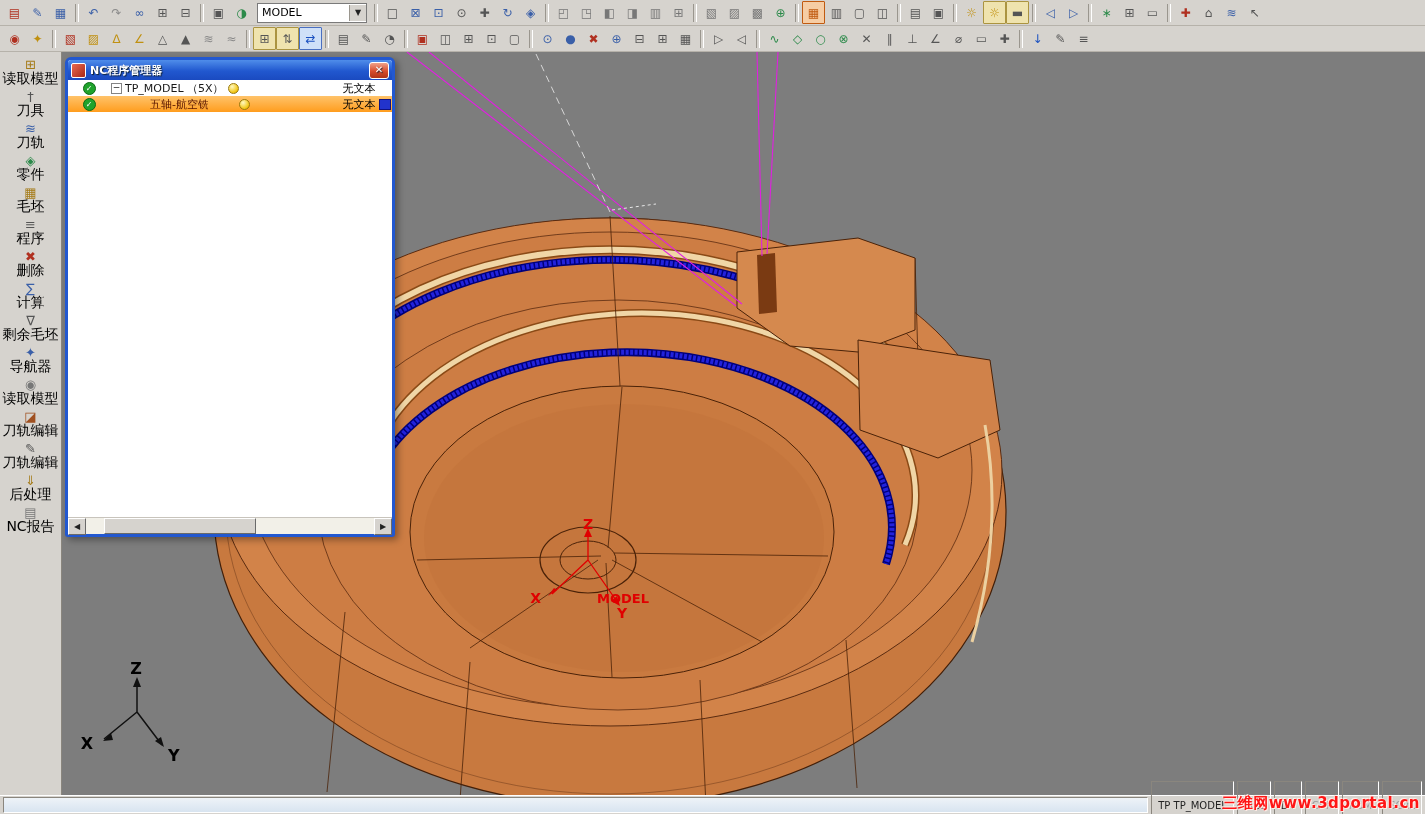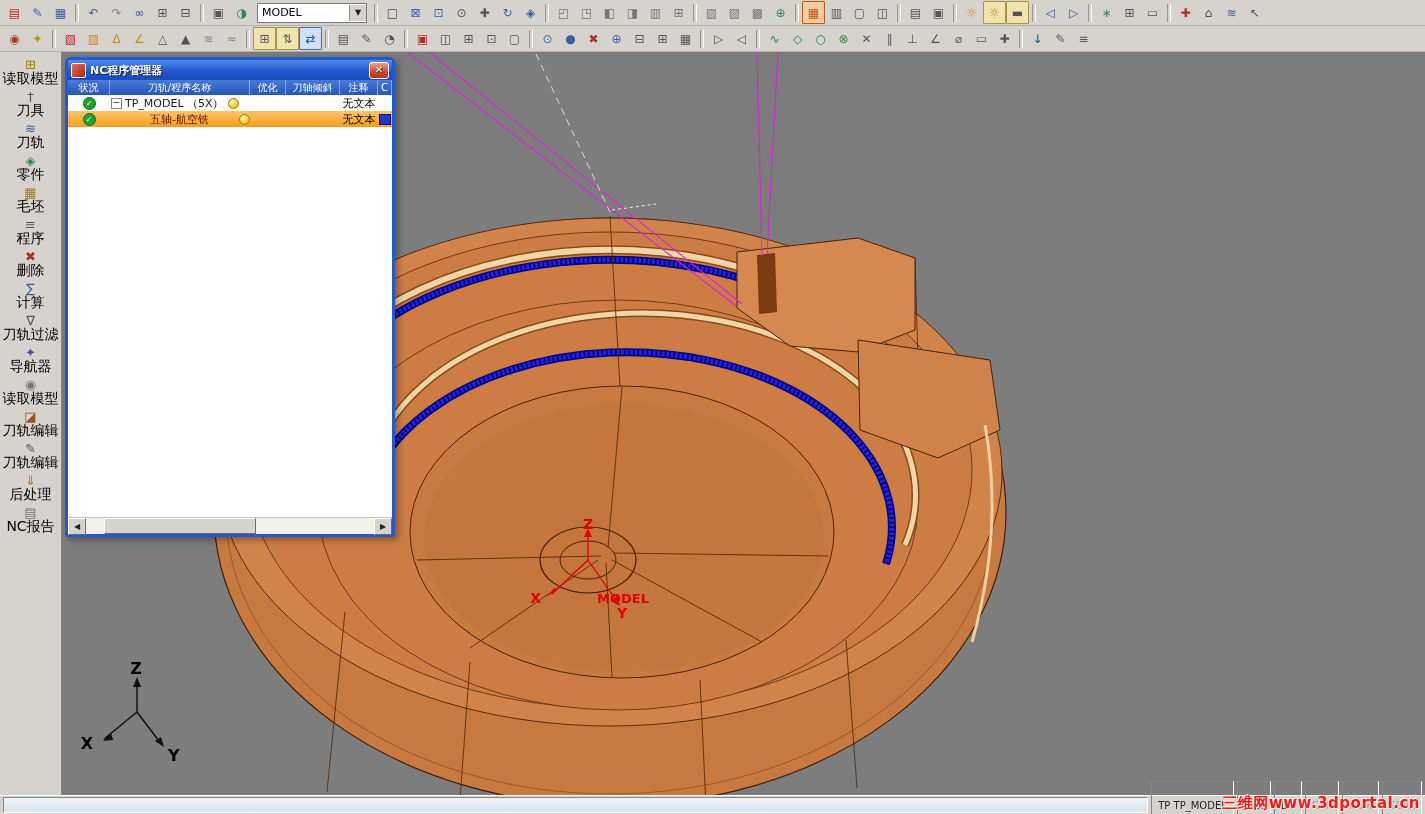--- a/index.html
+++ b/index.html
@@ -412,21 +412,21 @@
     <div class="sb-item">
       <span class="ic" style="color: rgb(176, 48, 32);">✖</span>
       <span class="lb">删除</span>
     </div>
     <div class="sb-item">
       <span class="ic" style="color: rgb(58, 95, 168);">∑</span>
       <span class="lb">计算</span>
     </div>
     <div class="sb-item">
       <span class="ic" style="color: rgb(85, 85, 85);">∇</span>
-      <span class="lb">刀轨过滤</span>
+      <span class="lb">剩余毛坯</span>
     </div>
     <div class="sb-item">
       <span class="ic" style="color: rgb(58, 95, 168);">✦</span>
       <span class="lb">导航器</span>
     </div>
     <div class="sb-item">
       <span class="ic" style="color: rgb(119, 119, 119);">◉</span>
       <span class="lb">读取模型</span>
     </div>
     <div class="sb-item">
@@ -538,28 +538,20 @@
 </svg>
 </div>
 
 <div id="ncwin">
   <div class="nc-title">
     <span class="ticon"></span>
     <span>NC程序管理器</span>
     <span class="nc-close">✕</span>
   </div>
   <div class="nc-client">
-    <div class="nc-head" id="nc-head">
-        <div class="nc-hcell" style="width: 42px;">状况</div>
-        <div class="nc-hcell" style="width: 140px;">刀轨/程序名称</div>
-        <div class="nc-hcell" style="width: 36px;">优化</div>
-        <div class="nc-hcell" style="width: 54px;">刀轴倾斜</div>
-        <div class="nc-hcell" style="width: 38px;">注释</div>
-        <div class="nc-hcell" style="width: 14px;">C</div>
-      </div>
     <div id="nc-rows">
         <div class="nc-row">
           <div class="nc-cell" style="width: 42px;">
             <span class="chk">✓</span>
           </div>
           <div class="nc-cell" style="width: 140px;">
             <span class="tree">−</span>
             <span class="nm">TP_MODEL （5X）</span>
             <span class="bulb"></span>
           </div>

